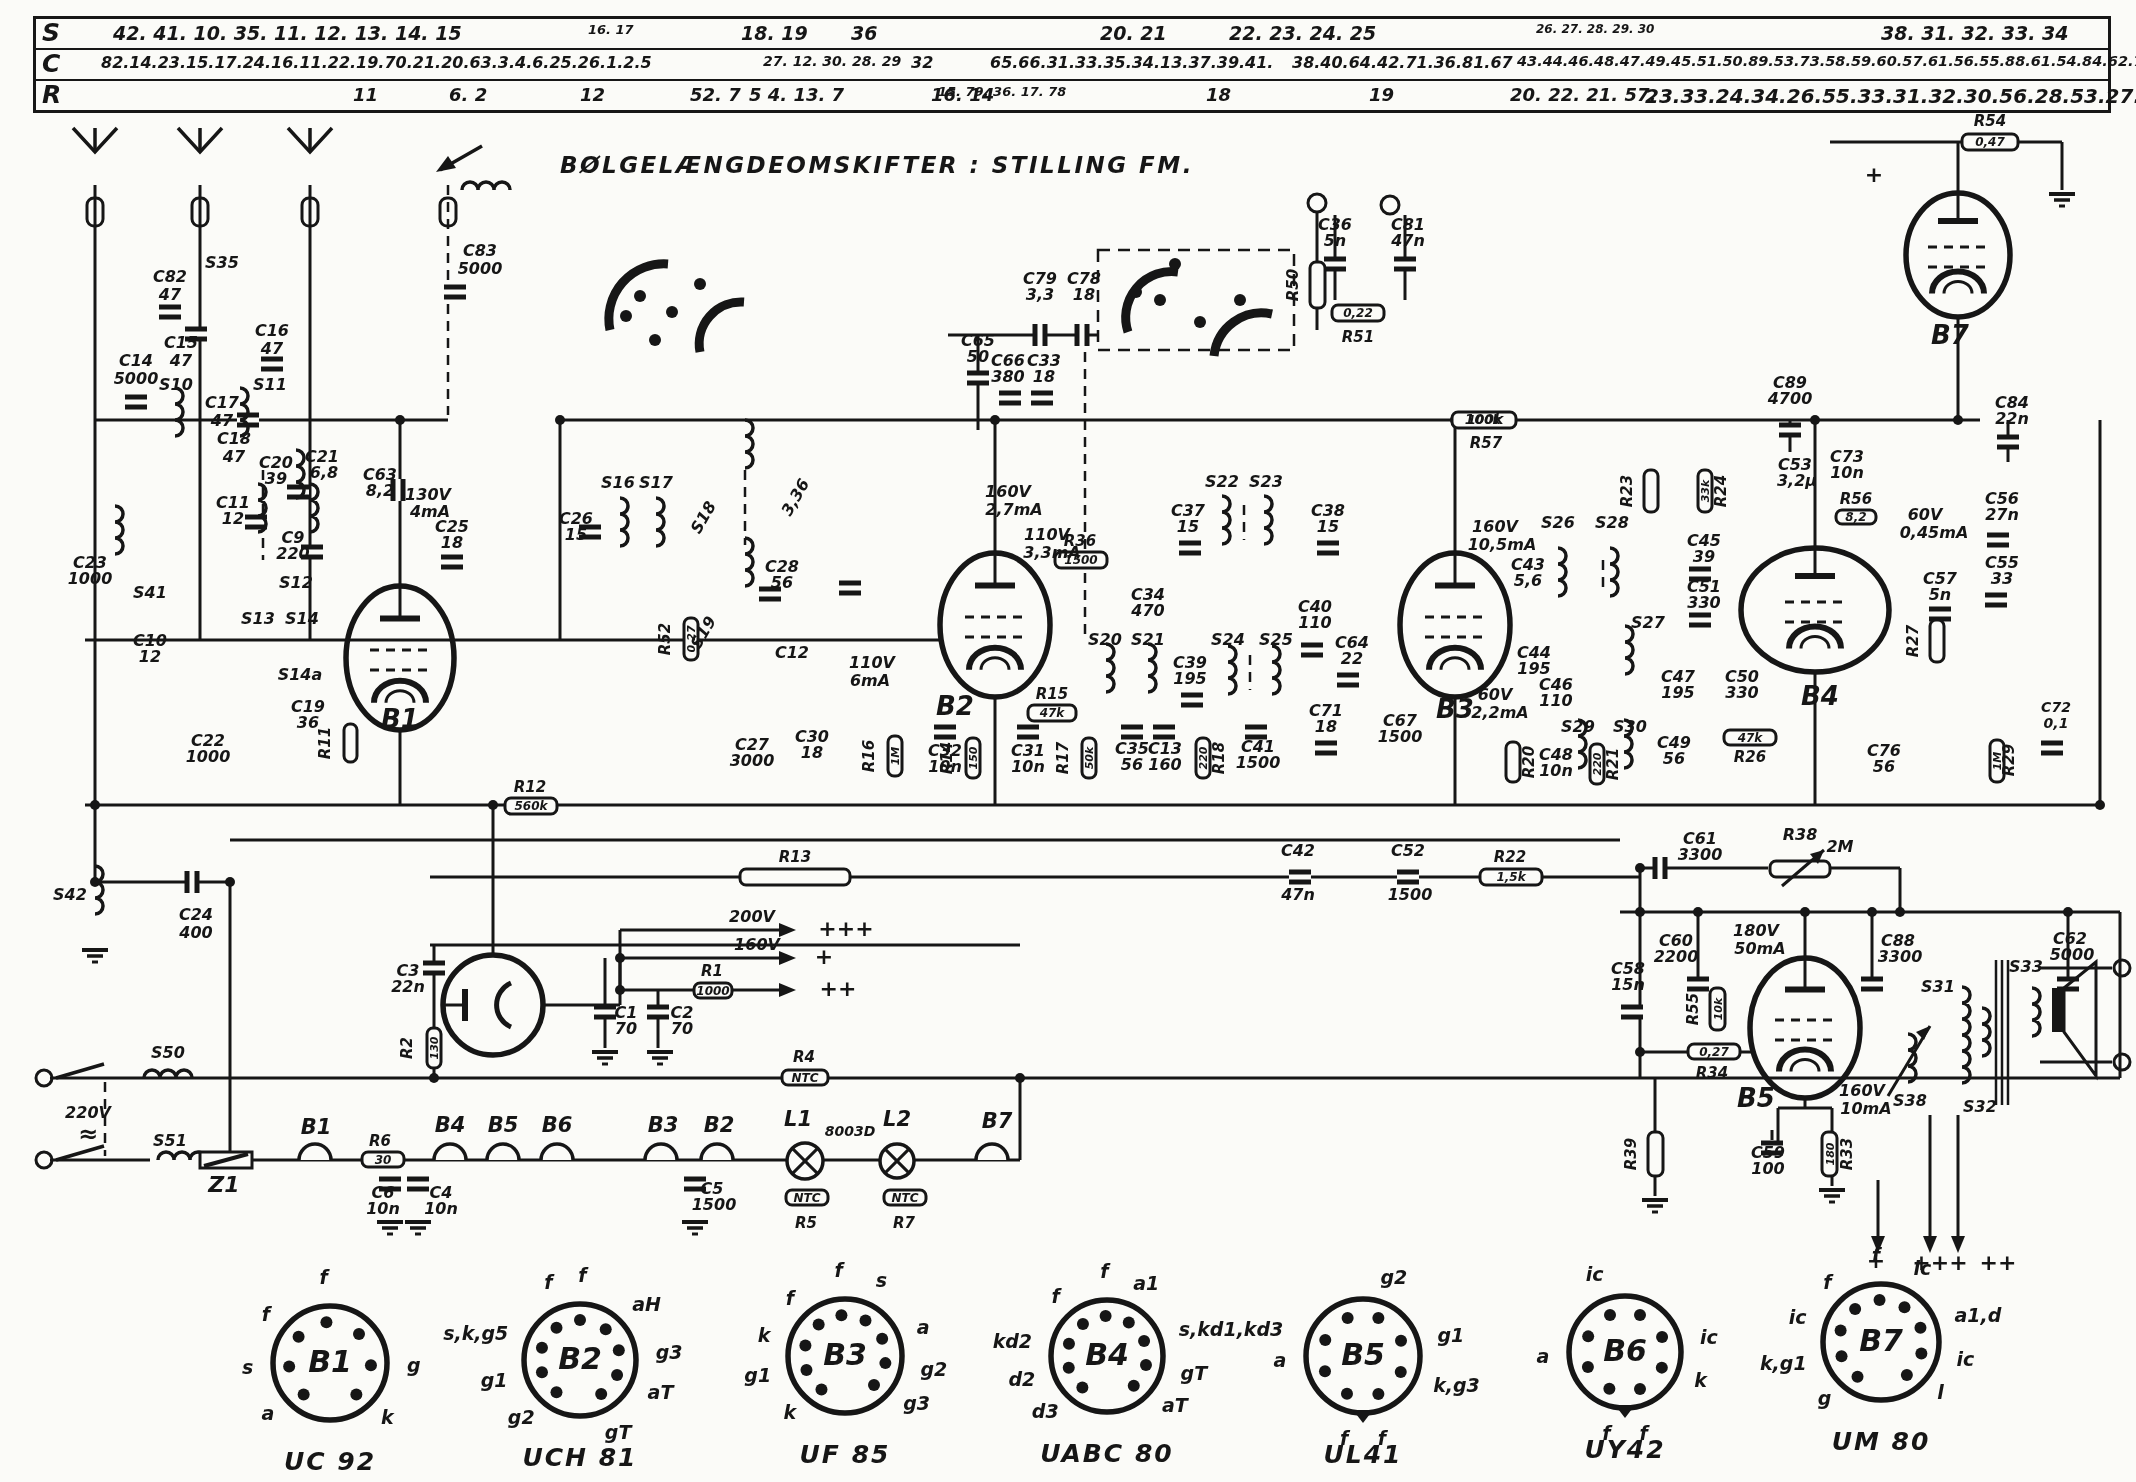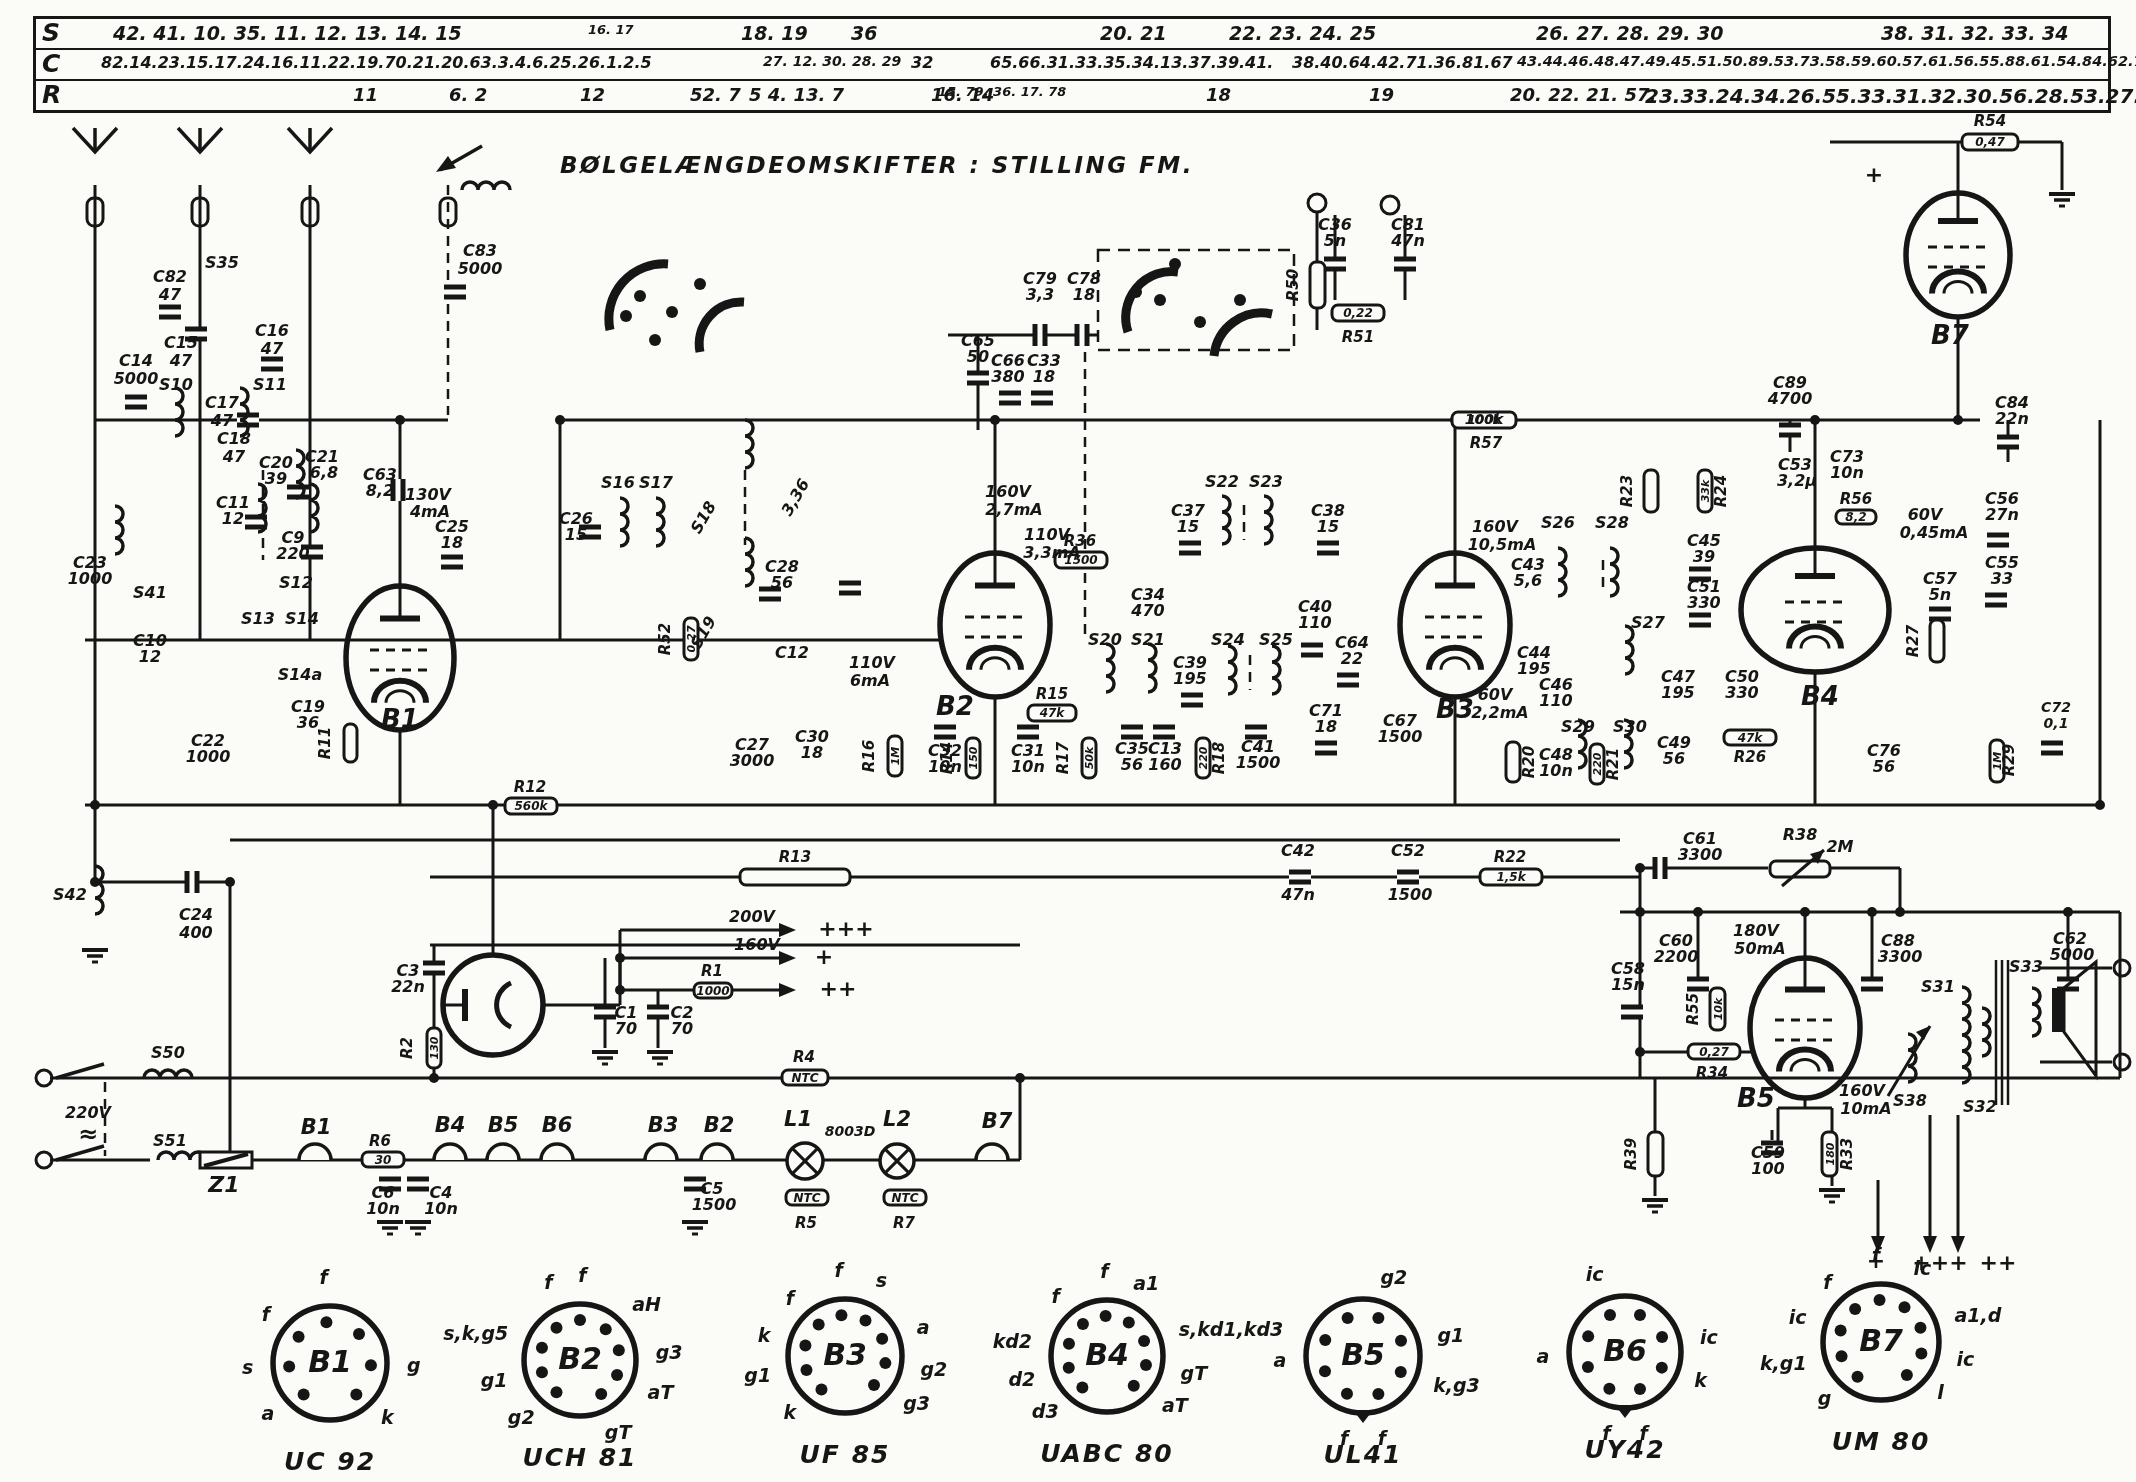--- a/index.html
+++ b/index.html
@@ -24,21 +24,21 @@
   <div class="parts-table" id="parts-table">
       <div class="prow">
         <span class="plabel">S</span>
         <div class="pcells">
           <span class="pcell" style="left: 15px; font-size: 19px;">42. 41. 10. 35. 11. 12. 13. 14. 15</span>
           <span class="pcell" style="left: 490px; font-size: 13px;">16. 17</span>
           <span class="pcell" style="left: 643px; font-size: 19px;">18. 19</span>
           <span class="pcell" style="left: 753px; font-size: 19px;">36</span>
           <span class="pcell" style="left: 1002px; font-size: 19px;">20. 21</span>
           <span class="pcell" style="left: 1131px; font-size: 19px;">22. 23. 24. 25</span>
-          <span class="pcell" style="left: 1438px; font-size: 19px;">26. 27. 28. 29. 30</span>
+          <span class="pcell" style="left: 1438px; font-size: 12px;">26. 27. 28. 29. 30</span>
           <span class="pcell" style="left: 1783px; font-size: 19px;">38. 31. 32. 33. 34</span>
         </div>
       </div>
       <div class="prow">
         <span class="plabel">C</span>
         <div class="pcells">
           <span class="pcell" style="left: 3px; font-size: 16px;">82.14.23.15.17.24.16.11.22.19.70.21.20.63.3.4.6.25.26.1.2.5</span>
           <span class="pcell" style="left: 665px; font-size: 14px;">27. 12. 30. 28. 29</span>
           <span class="pcell" style="left: 813px; font-size: 16px;">32</span>
           <span class="pcell" style="left: 892px; font-size: 16px;">65.66.31.33.35.34.13.37.39.41.</span>

